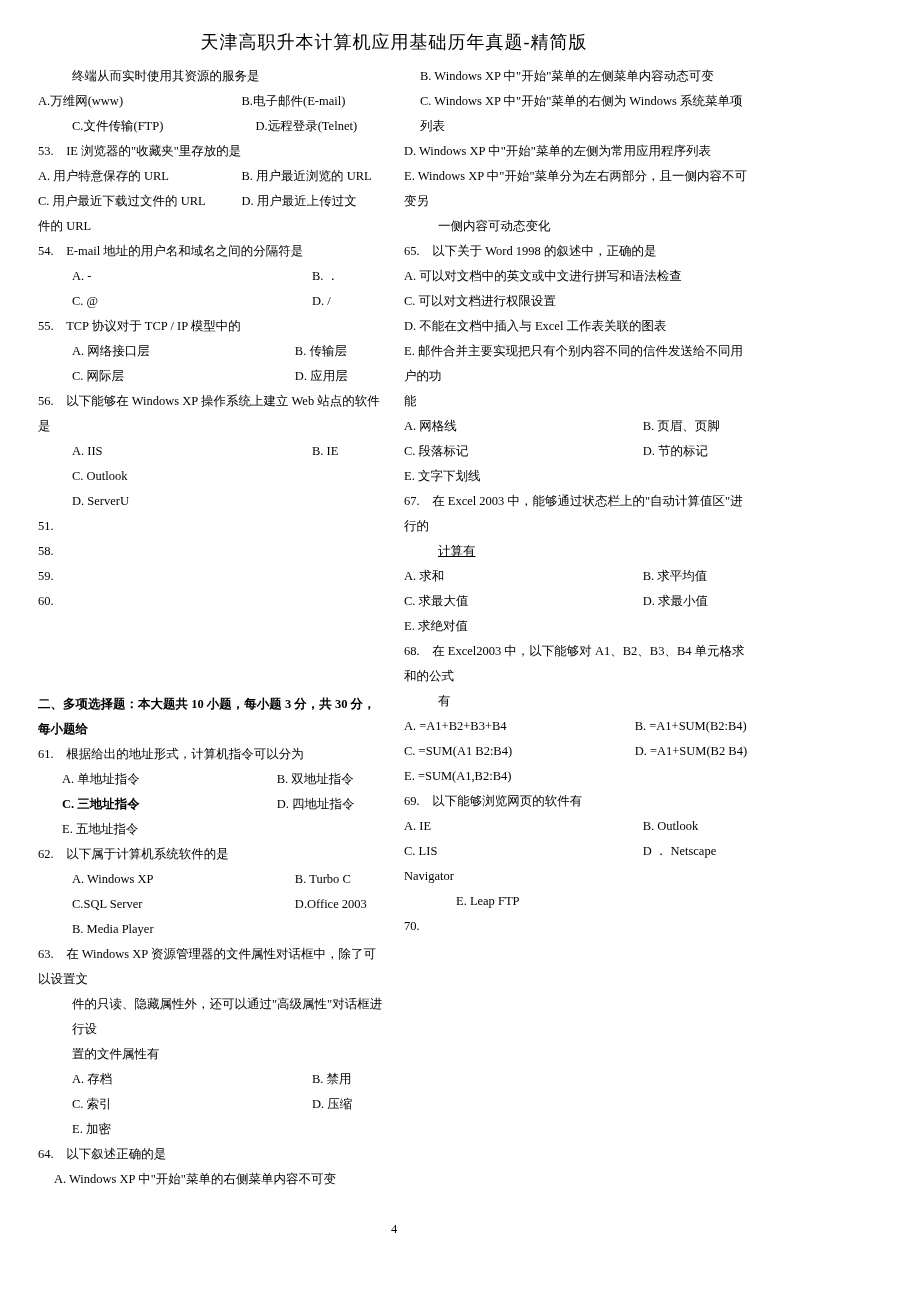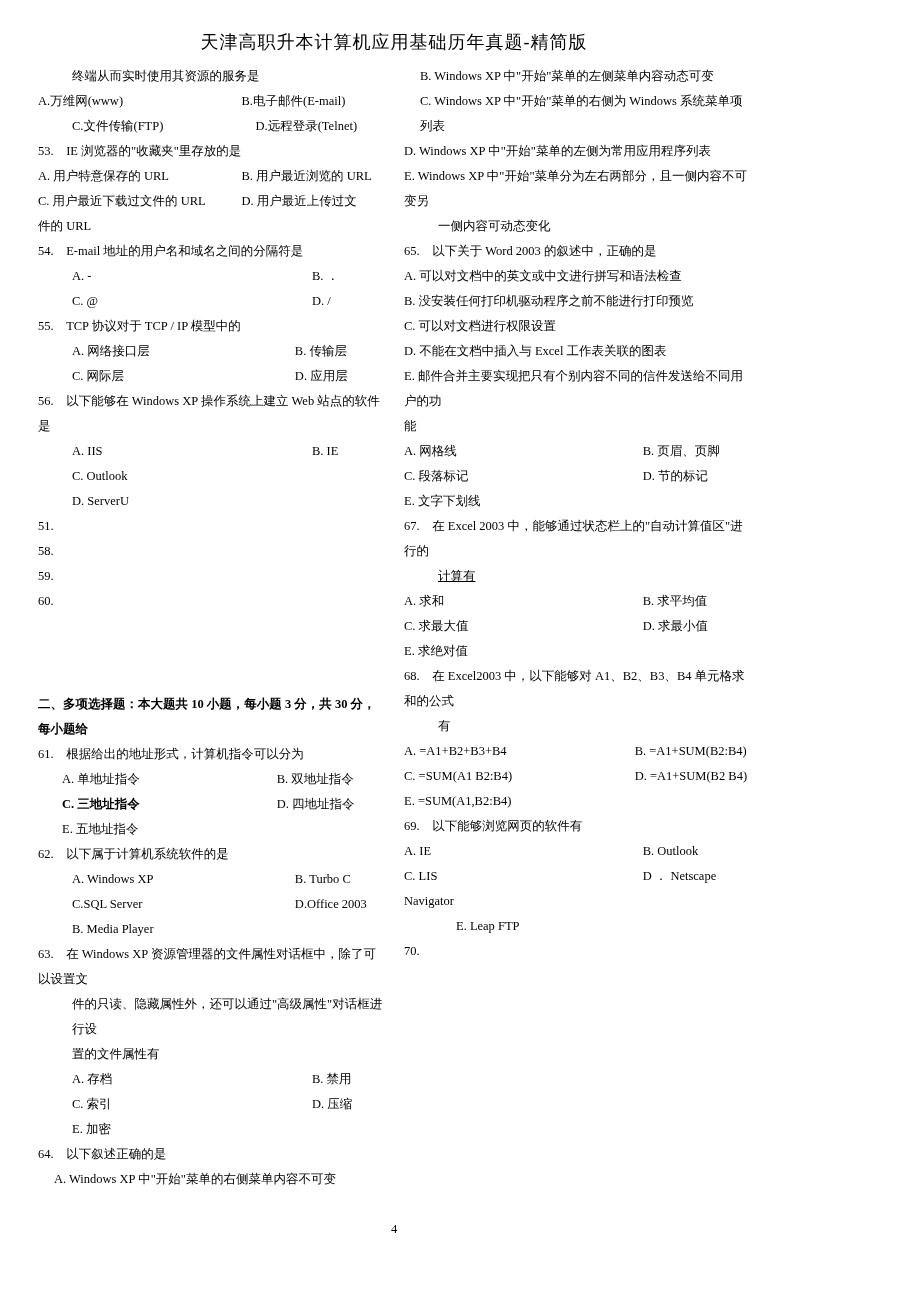--- a/index.html
+++ b/index.html
@@ -155,23 +155,22 @@
 
     <div class="line">64.　以下叙述正确的是</div>
     <div class="line" style="padding-left:16px;">A. Windows XP 中"开始"菜单的右侧菜单内容不可变</div>
     <div class="line" style="padding-left:16px;">B. Windows XP 中"开始"菜单的左侧菜单内容动态可变</div>
     <div class="line" style="padding-left:16px;">C. Windows XP 中"开始"菜单的右侧为 Windows 系统菜单项列表</div>
     <div class="line">D. Windows XP 中"开始"菜单的左侧为常用应用程序列表</div>
 
     <div class="line">E. Windows XP 中"开始"菜单分为左右两部分，且一侧内容不可变另</div>
     <div class="line" style="padding-left:34px;">一侧内容可动态变化</div>
 
-    <div class="line">65.　以下关于 Word 2003 的叙述中，正确的是</div>
+    <div class="line">65.　以下关于 Word 1998 的叙述中，正确的是</div>
     <div class="line">A. 可以对文档中的英文或中文进行拼写和语法检查</div>
-    <div class="line">B. 没安装任何打印机驱动程序之前不能进行打印预览</div>
     <div class="line">C. 可以对文档进行权限设置</div>
     <div class="line">D. 不能在文档中插入与 Excel 工作表关联的图表</div>
     <div class="line">E. 邮件合并主要实现把只有个别内容不同的信件发送给不同用户的功</div>
     <div class="line">能</div>
 
     <div class="row">
       <div class="cell">A. 网格线</div>
       <div class="cell" style="flex:0.45;">B. 页眉、页脚</div>
     </div>
     <div class="row">

